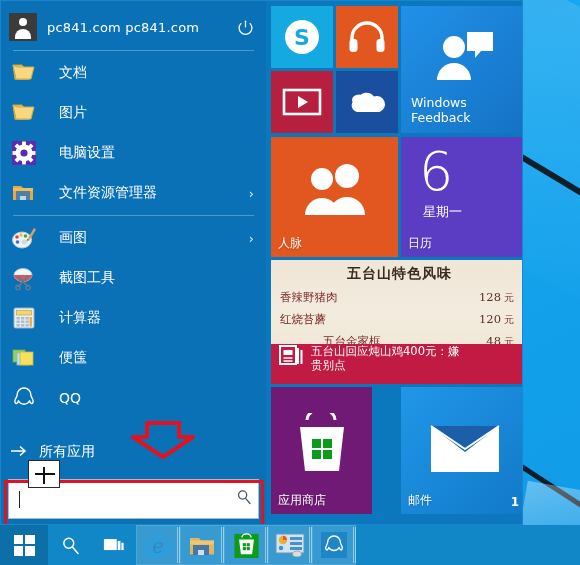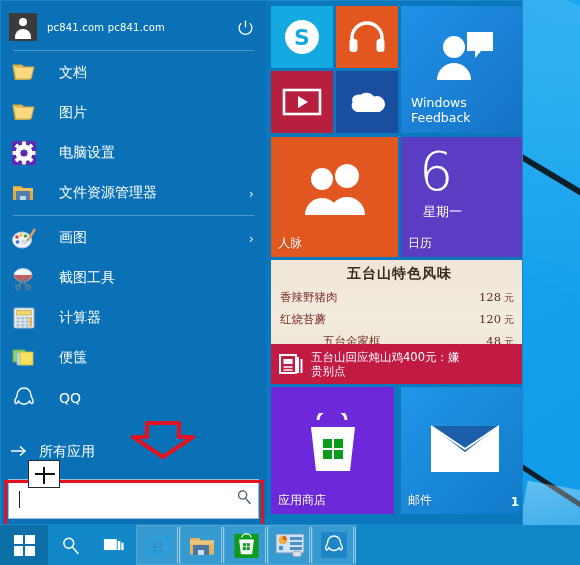--- a/index.html
+++ b/index.html
@@ -65,21 +65,21 @@
     background: #fff; transform: translateX(-50%);
   }
   #user-avatar .body {
     position: absolute; left: 50%; bottom: 2px;
     width: 16px; height: 10px;
     background: #fff;
     border-radius: 8px 8px 0 0;
     transform: translateX(-50%);
   }
   #user-name {
-    color: #fff; font-size: 10px;
+    color: #fff; font-size: 13px;
     margin-left: 10px;
     white-space: nowrap;
     letter-spacing: .2px;
   }
   #power-button {
     margin-left: auto;
     width: 26px; height: 26px;
     display: flex; align-items: center; justify-content: center;
     color: #fff;
   }
@@ -236,21 +236,21 @@
     font-family: "DejaVu Serif", "Liberation Serif", serif;
     font-size: 11.5px;
   }
   .news-line .nl-name { flex: 1; }
   .news-line .nl-price { color: #5a3028; }
   .news-line .nl-unit { margin-left: 3px; font-size: 10px; }
   #news-banner {
     position: absolute; left: 0; right: 0; bottom: 0;
     height: 40px;
     background: #c21b43;
-    display: flex; align-items: center;
+    display: flex; 
     padding: 0 6px;
   }
   #news-banner .nb-icon { flex: none; width: 26px; height: 22px; margin: 0 6px 0 2px; }
   #news-banner .nb-text {
     font-size: 11.5px; line-height: 14px; color: #fff;
   }
 
   
   #taskbar {
     position: absolute;
@@ -582,21 +582,21 @@
               <path d="M19 4 v16 M22.5 6 v14" stroke="#fff" stroke-width="2"></path>
             </svg>
           </div>
           <div class="nb-text">
             <div>五台山回应炖山鸡400元：嫌</div>
             <div>贵别点</div>
           </div>
         </div>
       </div>
 
-      <div class="tile" style="left:5px; top:386px; width:123px; height:127px; background:#6d28d9;">
+      <div class="tile" style="left:5px; top:386px; width:101px; height:127px; background:#701a75;">
         <div style="position:absolute; left:50%; top:26px; transform:translateX(-50%);">
           <svg width="66" height="66" viewBox="0 0 66 66">
             <path d="M18 7 a14 11 0 0 1 28 0" fill="none" stroke="#fff" stroke-width="3"></path>
             <path d="M11 14 h44 l-5 44 h-34 z" fill="#fff"></path>
             <g fill="#0d9b1c">
               <rect x="23" y="26" width="9" height="9"></rect>
                 <rect x="34" y="26" width="9" height="9"></rect>
               <rect x="23" y="37" width="9" height="9"></rect>
                 <rect x="34" y="37" width="9" height="9"></rect>
             </g>

